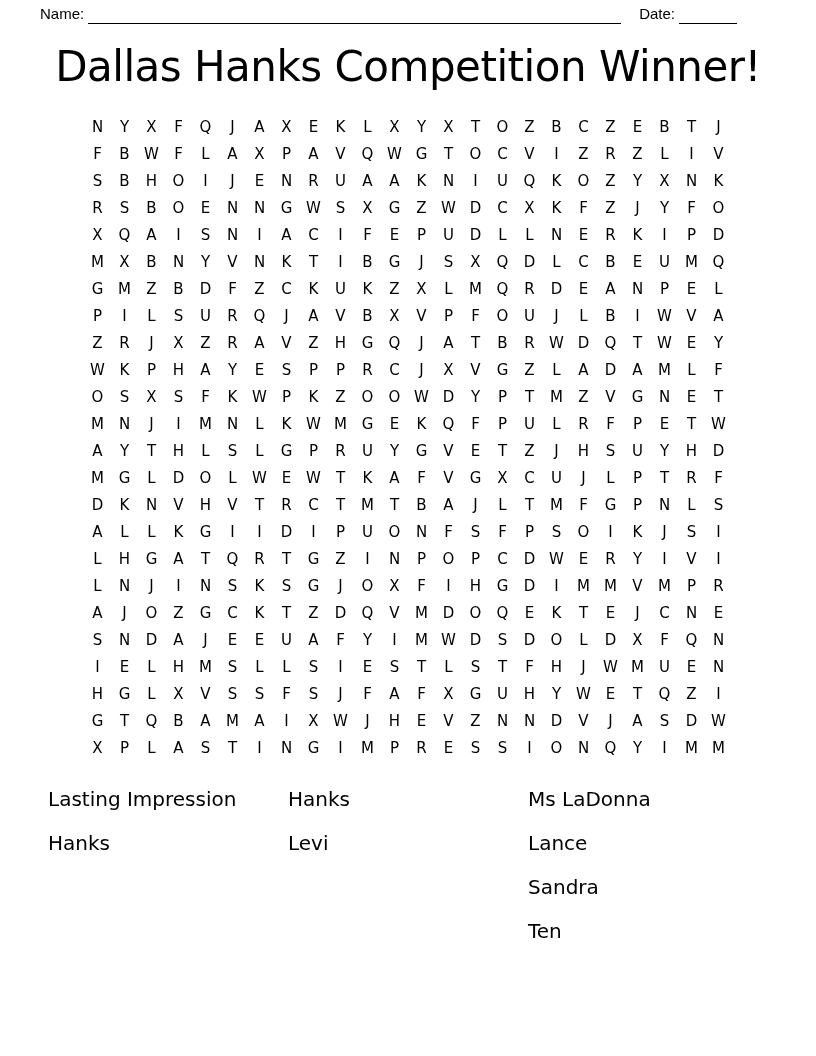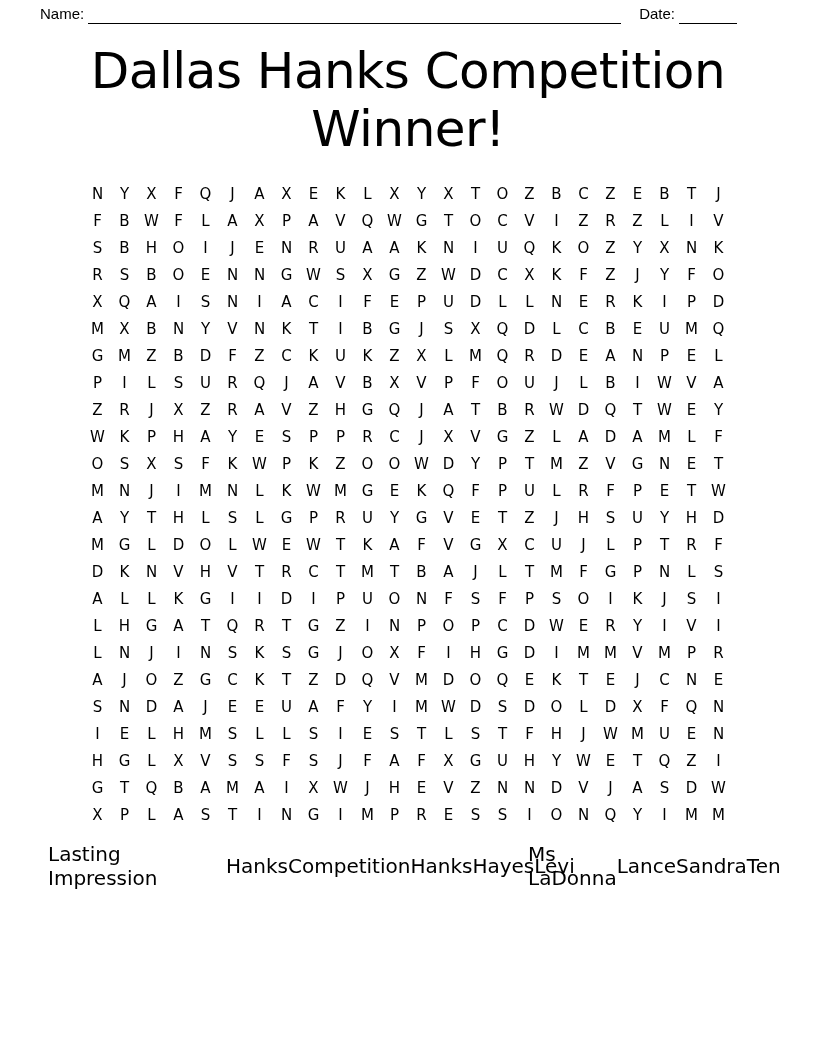--- a/index.html
+++ b/index.html
@@ -36,21 +36,21 @@
   .date-line {
     width: 58px;
     border-bottom: 1.5px solid #000;
     height: 18px;
     margin-left: 4px;
   }
   
   .title {
     margin-top: 18px;
     text-align: center;
-    font-size: 50px;
+    font-size: 42px;
     font-weight: 400;
     letter-spacing: -0.5px;
     font-family: "DejaVu Sans", sans-serif;
   }
   
   .grid {
     margin: 22px auto 0 auto;
     display: grid;
     grid-template-columns: repeat(24, 27px);
     grid-auto-rows: 27px;
@@ -64,21 +64,21 @@
     font-family: "DejaVu Sans", sans-serif;
     color: #000;
   }
   
   .words {
     display: grid;
     grid-template-columns: 240px 240px 240px;
     padding-left: 48px;
     margin-top: 16px;
   }
-  .word-col { display: flex; flex-direction: row; }
+  .word-col { display: flex; flex-direction: column; }
   .word {
     height: 44px;
     display: flex;
     align-items: center;
     font-size: 20px;
     font-family: "DejaVu Sans", sans-serif;
   }
 </style>
 </head>
 <body>
@@ -672,23 +672,21 @@
       <span class="cell">M</span>
       <span class="cell">M</span>
     </div>
 
   <div class="words" id="words">
       <div class="word-col">
         <div class="word">Lasting Impression</div>
         <div class="word">Hanks</div>
       </div>
       <div class="word-col">
-        <div class="word">Competition</div>
         <div class="word">Hanks</div>
-        <div class="word">Hayes</div>
         <div class="word">Levi</div>
       </div>
       <div class="word-col">
         <div class="word">Ms LaDonna</div>
         <div class="word">Lance</div>
         <div class="word">Sandra</div>
         <div class="word">Ten</div>
       </div>
     </div>
 

